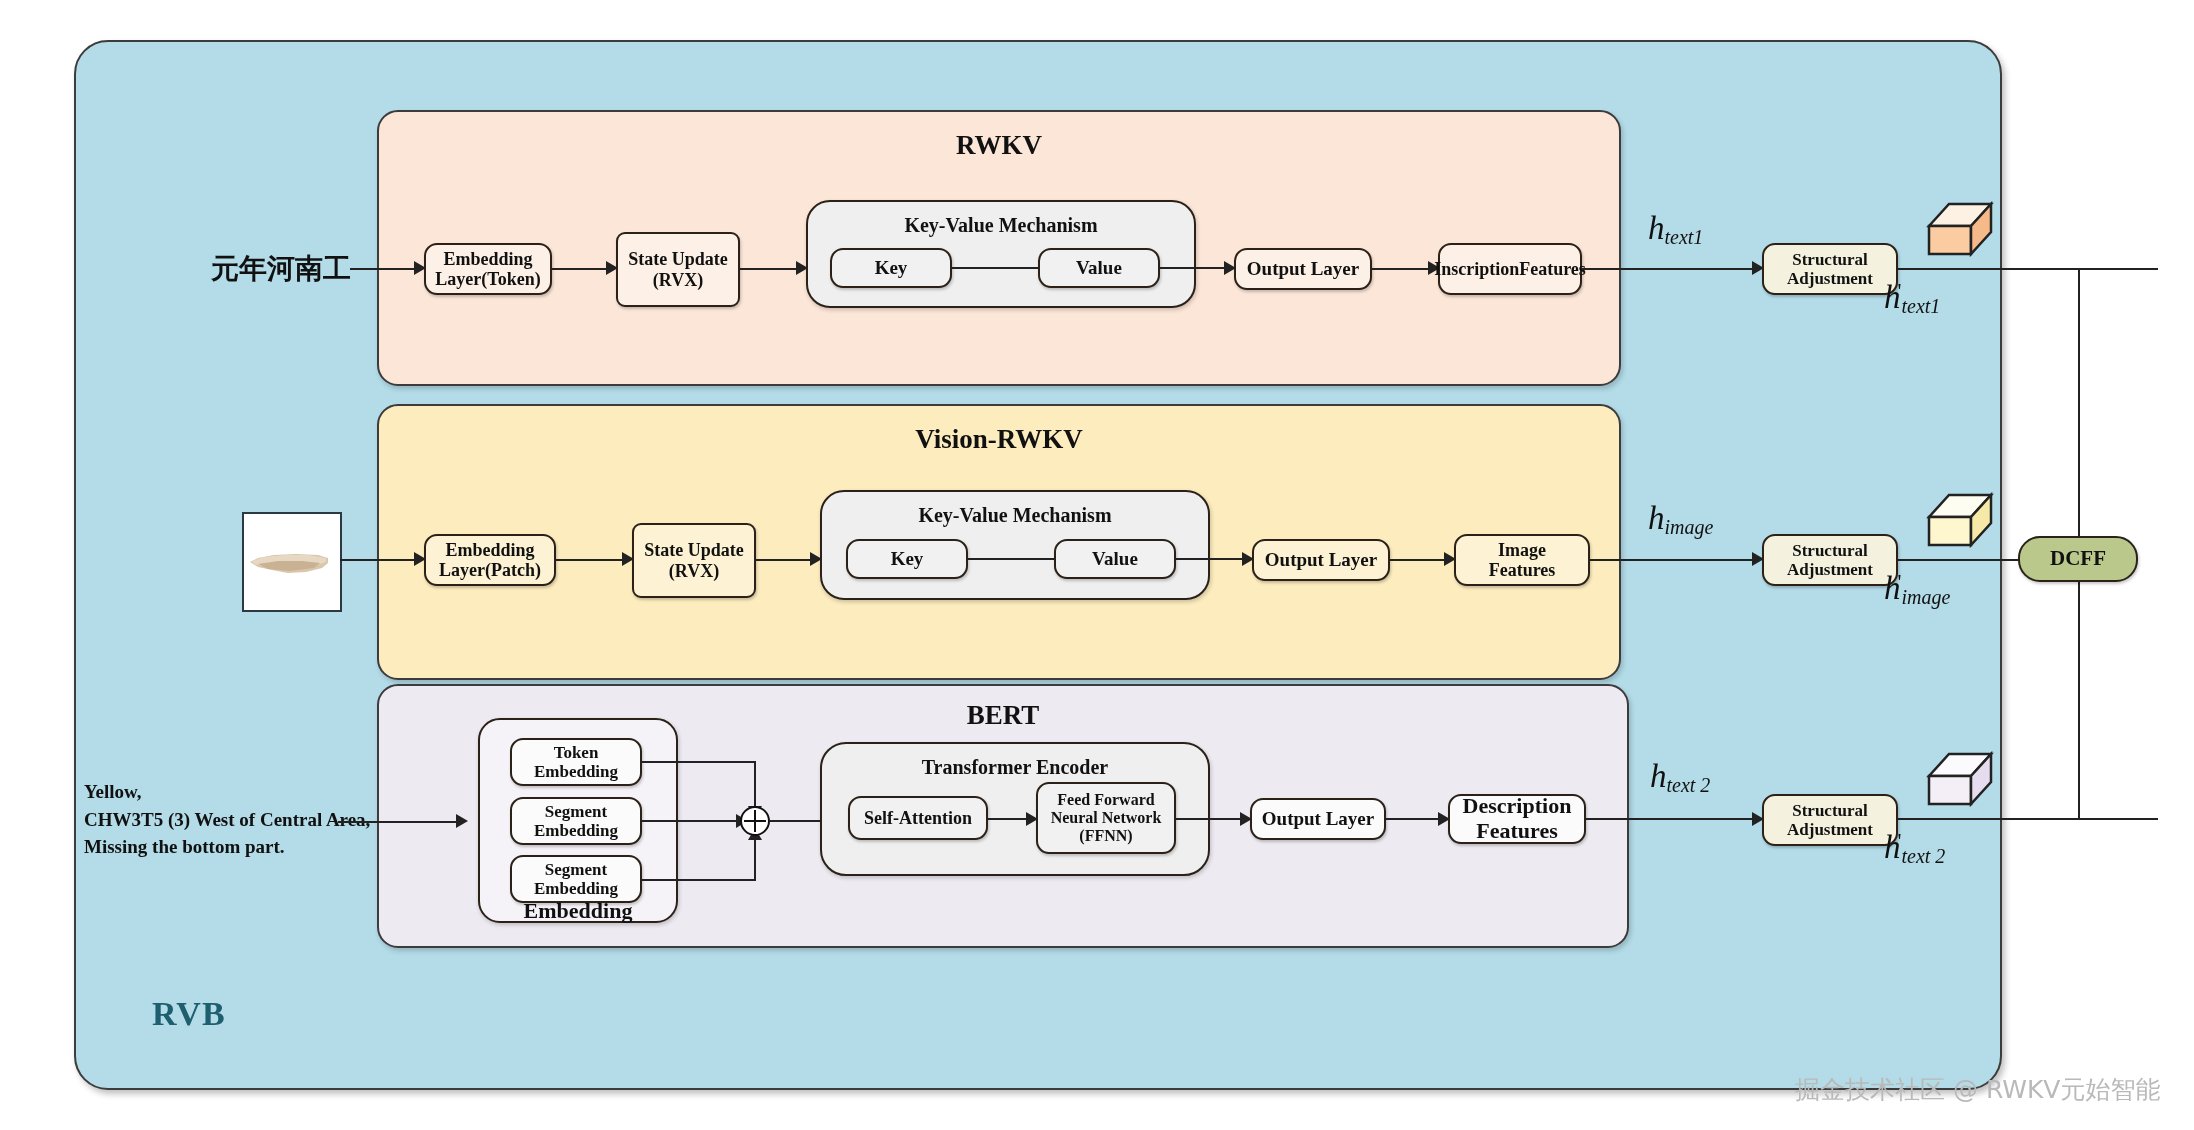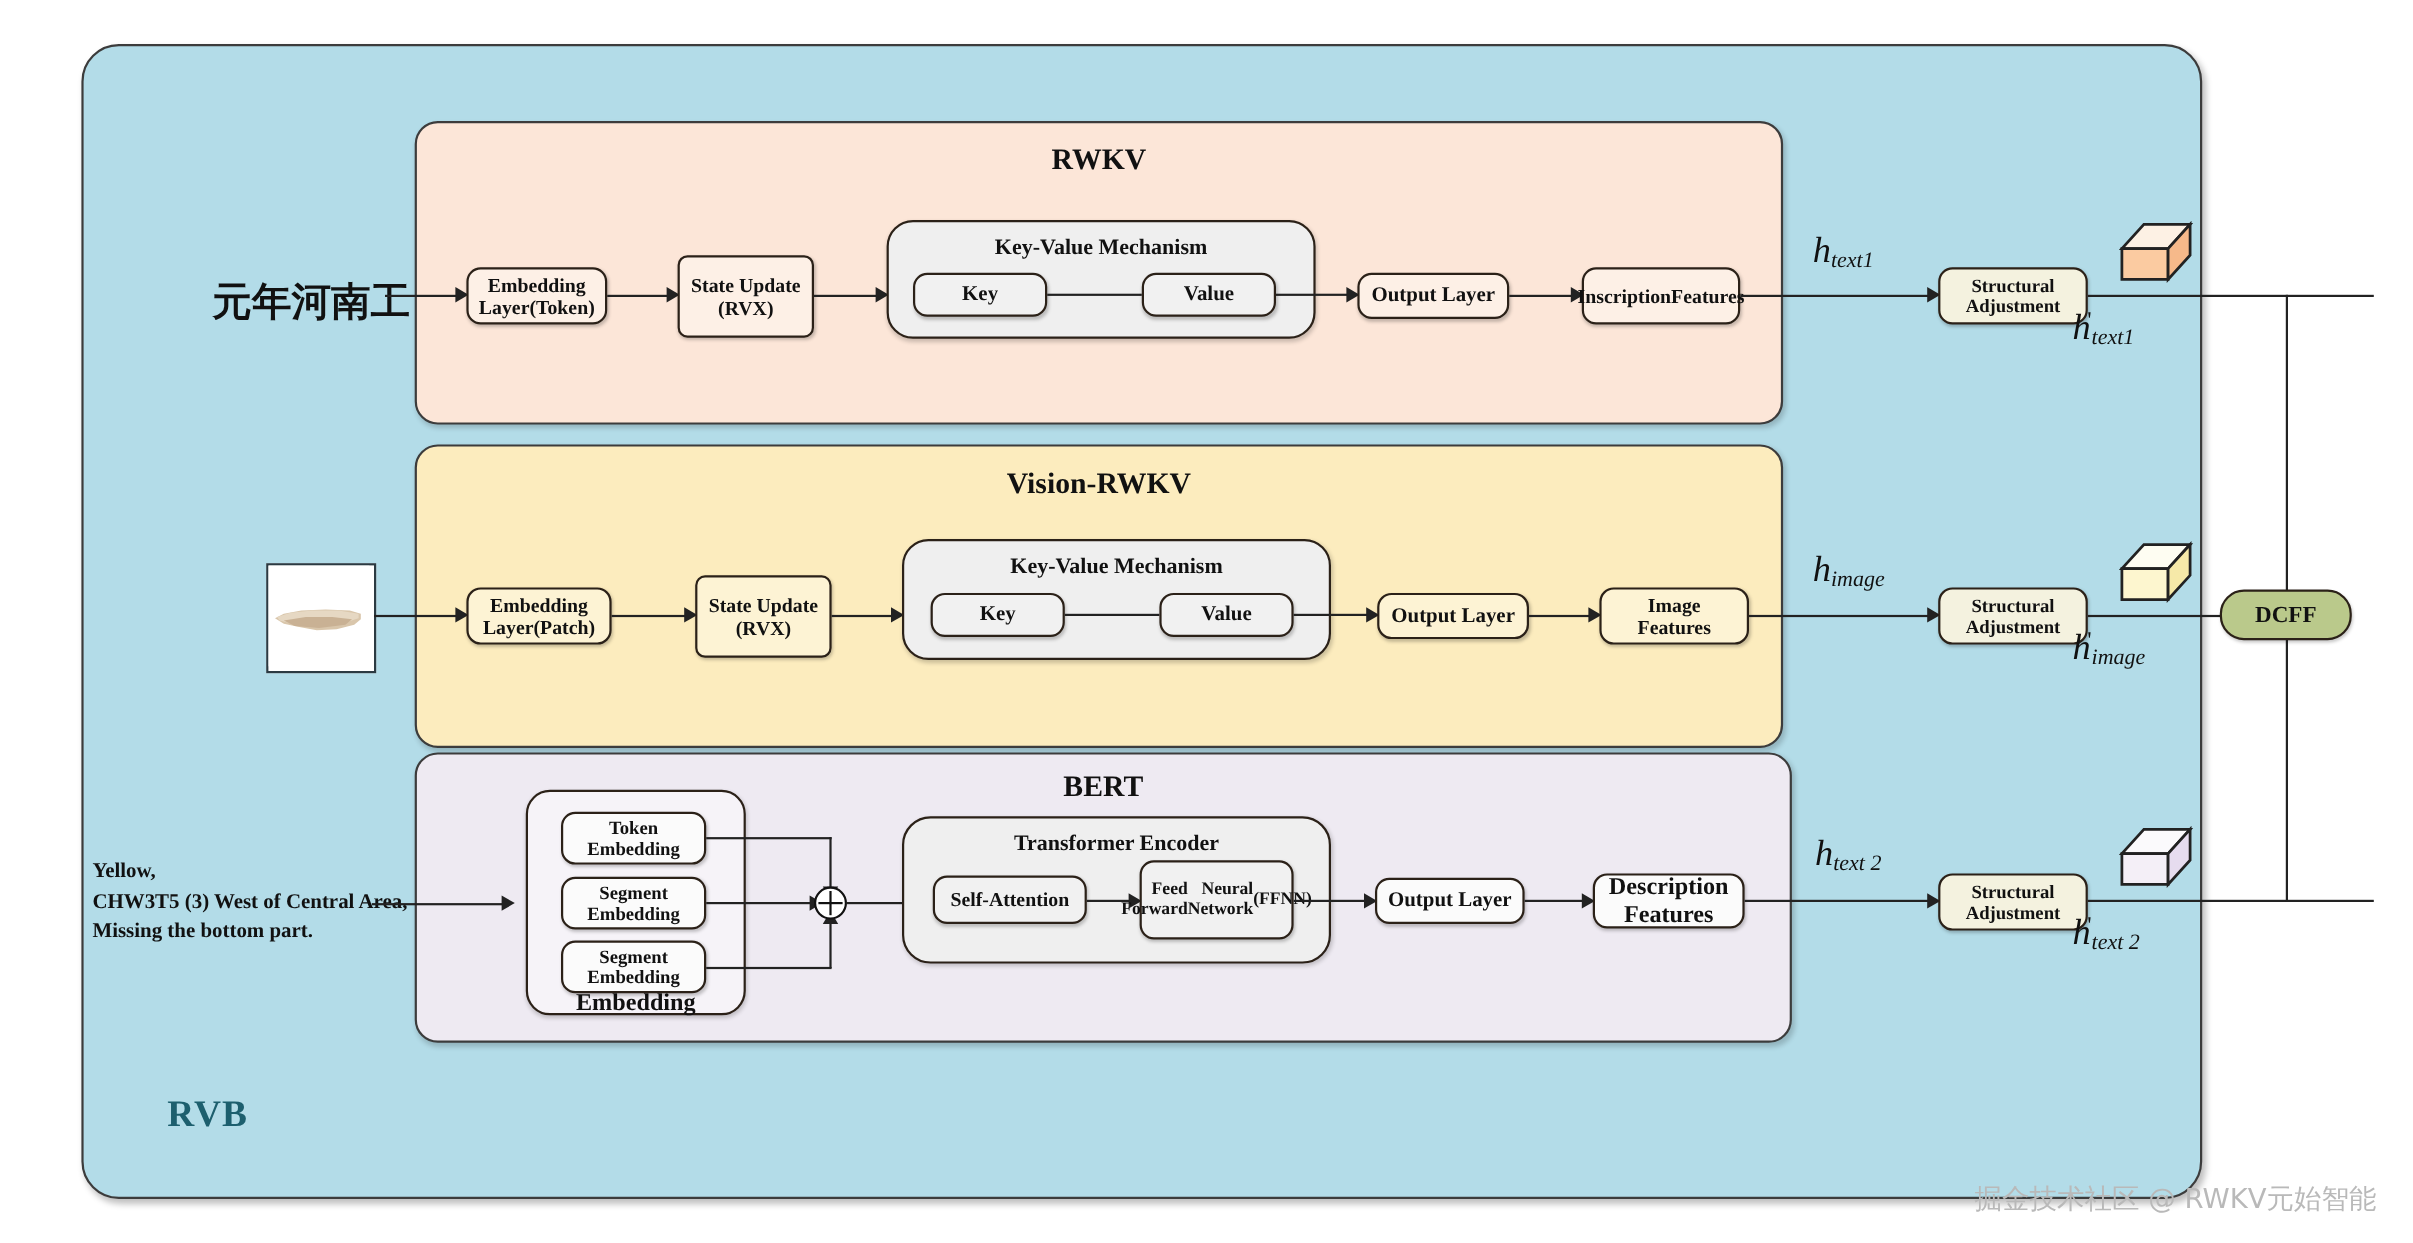--- a/index.html
+++ b/index.html
@@ -95,21 +95,21 @@
 
 <div id="stage">
 
   <div class="rvb-panel"></div>
   <div class="rvb-label">RVB</div>
 
   <div class="row-panel row-rwkv">
     <div class="row-title">RWKV</div>
   </div>
 
-  <div class="intext" style="left:193px;top:250px;font-size:36px;">元年河南工</div>
+  <div class="intext" style="left:211px;top:250px;font-size:28px;">元年河南工</div>
   <div class="ln lnh" style="left:350px;top:268px;width:66px;"></div>
   <div class="arw arw-r" style="left:414px;top:261px;"></div>
 
   <div class="node n-peach" style="left:424px;top:243px;width:128px;height:52px;font-size:18px;flex-direction:column;">
     <span>Embedding</span>
     <span>Layer(Token)</span>
   </div>
   <div class="ln lnh" style="left:552px;top:268px;width:56px;"></div>
   <div class="arw arw-r" style="left:606px;top:261px;"></div>
 
@@ -279,21 +279,21 @@
 
   <div class="ln lnh" style="left:770px;top:820px;width:66px;"></div>
   <div class="arw arw-r" style="left:834px;top:814px;"></div>
 
   <div class="shell" style="left:820px;top:742px;width:390px;height:134px;border-radius:26px;">
     <div class="shell-title">Transformer Encoder</div>
   </div>
   <div class="node n-grey" style="left:848px;top:796px;width:140px;height:44px;font-size:18px;">Self-Attention</div>
   <div class="ln lnh" style="left:988px;top:818px;width:42px;"></div>
   <div class="arw arw-r" style="left:1026px;top:812px;"></div>
-  <div class="node n-grey" style="left:1036px;top:782px;width:140px;height:72px;font-size:16px;flex-direction:row;text-align:right;">
+  <div class="node n-grey" style="left:1036px;top:782px;width:140px;height:72px;font-size:16px;flex-direction:column;">
     <span>Feed Forward</span>
     <span>Neural Network</span>
     <span>(FFNN)</span>
   </div>
 
   <div class="ln lnh" style="left:1176px;top:818px;width:66px;"></div>
   <div class="arw arw-r" style="left:1240px;top:812px;"></div>
 
   <div class="node n-white" style="left:1250px;top:798px;width:136px;height:42px;font-size:19px;">Output Layer</div>
   <div class="ln lnh" style="left:1386px;top:818px;width:54px;"></div>

